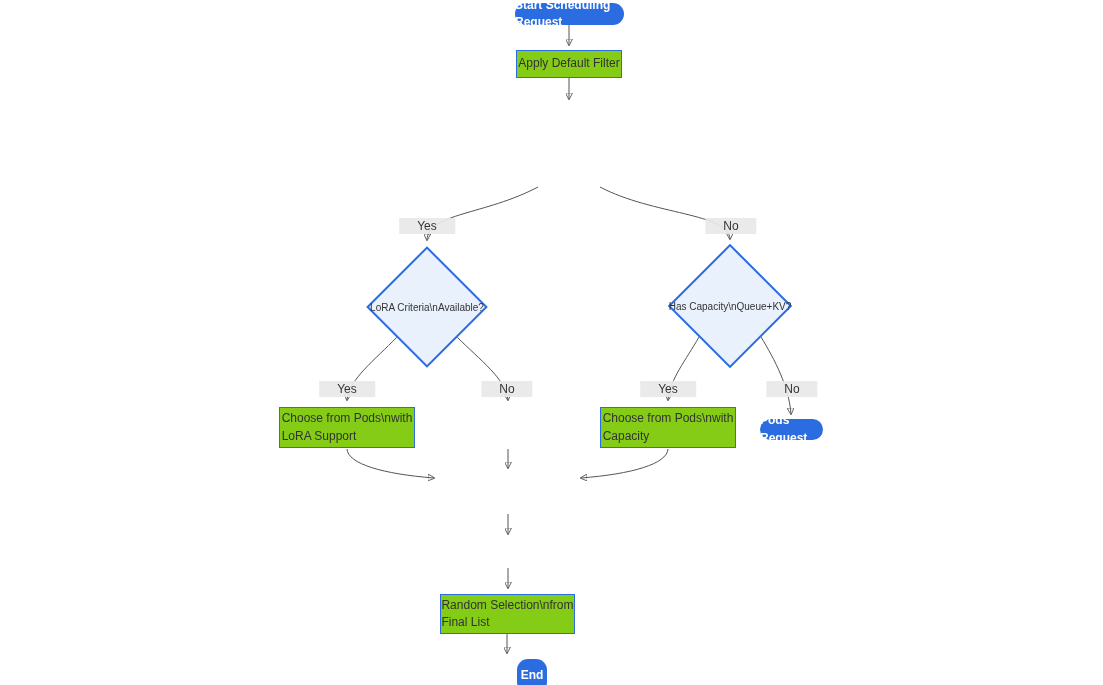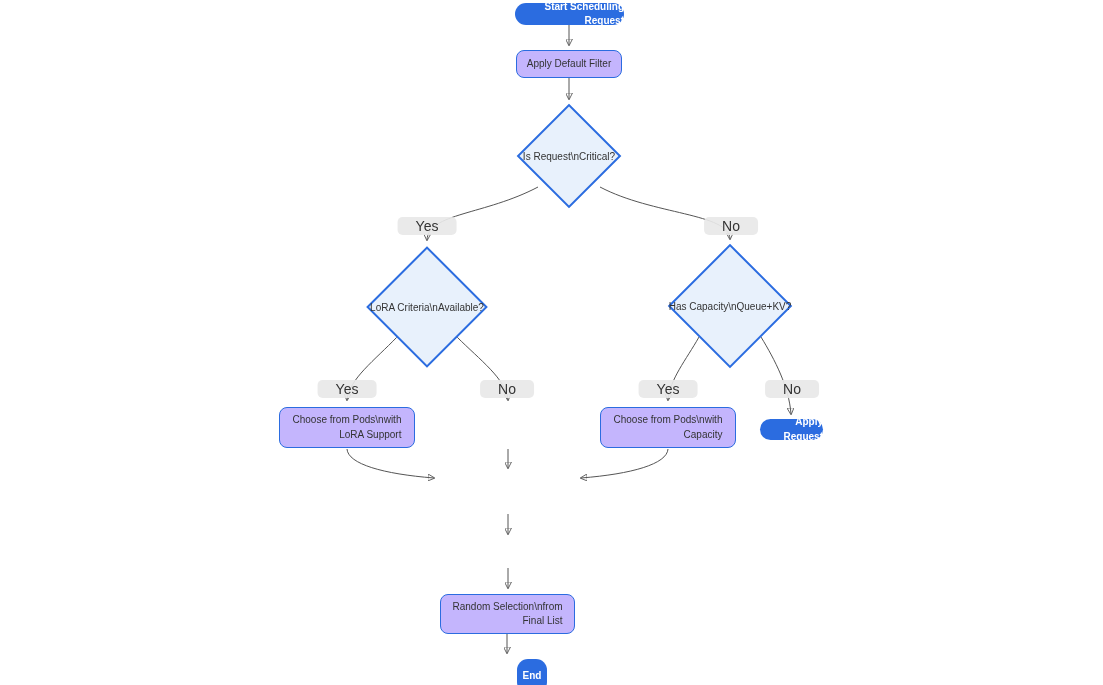--- a/index.html
+++ b/index.html
@@ -4,30 +4,30 @@
 <style>
   html,body{margin:0;padding:0;background:#ffffff;}
   .canvas{
     position:relative;width:1103px;height:685px;background:#ffffff;
     font-family:"Liberation Sans","DejaVu Sans",sans-serif;color:#333333;
     overflow:hidden;
   }
   .edges-layer{position:absolute;left:0;top:0;width:1103px;height:685px;}
   .edges-layer path{fill:none;stroke:#555555;stroke-width:1px;}
   .node{position:absolute;display:flex;align-items:center;justify-content:center;
-    text-align:right;font-size:10px;line-height:1.45;color:#333333;box-sizing:border-box;}
-  .rect-node{background:#c4b5fd;border:1.5px solid #2b6ce0;border-radius:8px;}
+    text-align:left;font-size:12px;line-height:1.45;color:#333333;box-sizing:border-box;}
+  .rect-node{background:#84cc16;border:1.5px solid #2b6ce0;border-radius:0;}
   .pill-node{background:#2b6ce0;color:#ffffff;font-weight:bold;border-radius:12px;}
   .diamond-wrap{position:absolute;}
   .diamond-shape{position:absolute;left:50%;top:50%;background:#e8f1fc;
     border:2px solid #2b6ce0;transform:translate(-50%,-50%) rotate(45deg);box-sizing:border-box;}
   .diamond-label{position:absolute;left:50%;top:50%;transform:translate(-50%,-50%);
     white-space:nowrap;font-size:10px;color:#333333;}
   .edge-label{position:absolute;transform:translate(-50%,-50%);background:rgba(232,232,232,0.92);
-    padding:1px 18px;font-size:14px;color:#333333;border-radius:5px;}
+    padding:1px 18px;font-size:12px;color:#333333;border-radius:0;}
   .two-line span{display:block;}
 </style>
 </head>
 <body>
 
 <div class="canvas">
 
   <svg class="edges-layer" width="1103" height="685" viewBox="0 0 1103 685">
     <defs>
       <marker id="arrow" viewBox="0 0 8 8" refX="7" refY="4" markerWidth="7" markerHeight="7" orient="auto-start-reverse">
@@ -47,24 +47,20 @@
     <path d="M668,449 C667,464 632,474 581,478" marker-end="url(#arrow)"></path>
     <path d="M508,514 L508,534" marker-end="url(#arrow)"></path>
     <path d="M508,568 L508,588" marker-end="url(#arrow)"></path>
     <path d="M507,634 L507,653" marker-end="url(#arrow)"></path>
   </svg>
 
   <div class="node pill-node" style="left:515px;top:3px;width:109px;height:22px;">Start Scheduling Request</div>
 
   <div class="node rect-node" style="left:516px;top:50px;width:106px;height:28px;">Apply Default Filter</div>
 
-  <div class="diamond-wrap" style="left:532px;top:119px;width:74px;height:74px;">
-    <div class="diamond-shape" style="width:74px;height:74px;"></div>
-    <div class="diamond-label">Is Request\nCritical?</div>
-  </div>
 
   <div class="diamond-wrap" style="left:384px;top:264px;width:86px;height:86px;">
     <div class="diamond-shape" style="width:86px;height:86px;"></div>
     <div class="diamond-label">LoRA Criteria\nAvailable?</div>
   </div>
 
   <div class="diamond-wrap" style="left:686px;top:262px;width:88px;height:88px;">
     <div class="diamond-shape" style="width:88px;height:88px;"></div>
     <div class="diamond-label">Has Capacity\nQueue+KV?</div>
   </div>
@@ -77,21 +73,21 @@
   </div>
 
 
   <div class="node rect-node two-line" style="left:600px;top:407px;width:136px;height:41px;">
     <div>
       <span>Choose from Pods\nwith</span>
       <span>Capacity</span>
     </div>
   </div>
 
-  <div class="node pill-node" style="left:760px;top:419px;width:63px;height:21px;border-radius:11px;">Apply Request</div>
+  <div class="node pill-node" style="left:760px;top:419px;width:63px;height:21px;border-radius:11px;">Pods Request</div>
 
 
 
   <div class="node rect-node two-line" style="left:440px;top:594px;width:135px;height:40px;">
     <div>
       <span>Random Selection\nfrom</span>
       <span>Final List</span>
     </div>
   </div>
 

